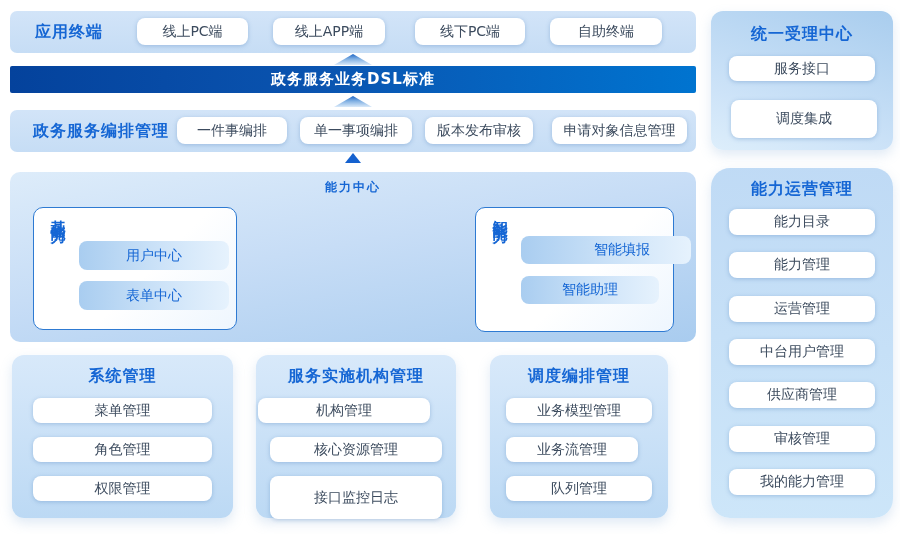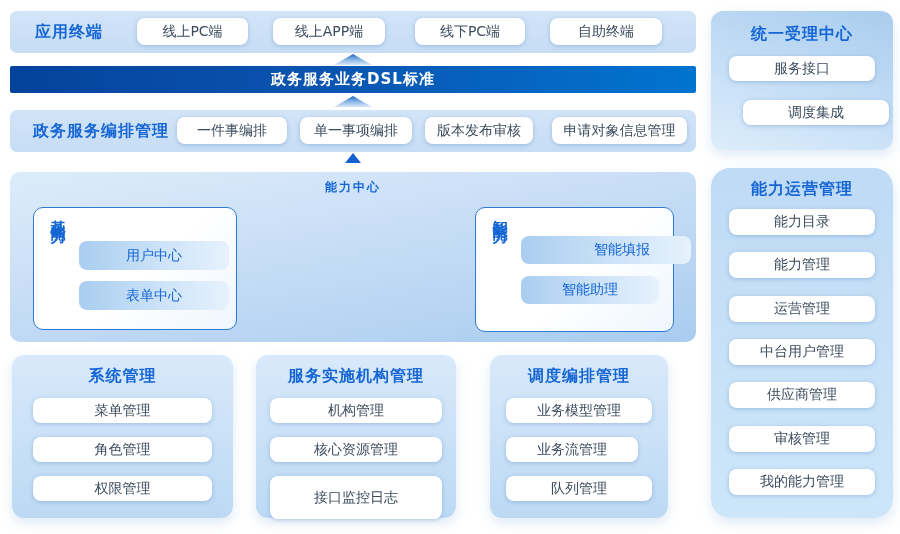--- a/index.html
+++ b/index.html
@@ -124,36 +124,36 @@
 
   <div class="panel" style="left:12px;top:355px;width:221px;height:163px;">
     <div class="panel-title">系统管理</div>
     <div class="chip" style="left:21px;top:43px;width:179px;height:25px;">菜单管理</div>
     <div class="chip" style="left:21px;top:82px;width:179px;height:25px;">角色管理</div>
     <div class="chip" style="left:21px;top:121px;width:179px;height:25px;">权限管理</div>
   </div>
 
   <div class="panel" style="left:256px;top:355px;width:200px;height:163px;">
     <div class="panel-title">服务实施机构管理</div>
-    <div class="chip" style="left:14px;top:43px;width:172px;height:25px;">机构管理</div>
+    <div class="chip" style="left:2px;top:43px;width:172px;height:25px;">机构管理</div>
     <div class="chip" style="left:14px;top:82px;width:172px;height:25px;">核心资源管理</div>
     <div class="chip" style="left:14px;top:121px;width:172px;height:43px;">接口监控日志</div>
   </div>
 
   <div class="panel" style="left:490px;top:355px;width:178px;height:163px;">
     <div class="panel-title">调度编排管理</div>
     <div class="chip" style="left:16px;top:43px;width:146px;height:25px;">业务模型管理</div>
     <div class="chip" style="left:16px;top:82px;width:132px;height:25px;">业务流管理</div>
     <div class="chip" style="left:16px;top:121px;width:146px;height:25px;">队列管理</div>
   </div>
 
   <div class="panel rp1" style="left:711px;top:11px;width:182px;height:139px;">
     <div class="panel-title" style="top:13px;">统一受理中心</div>
     <div class="chip" style="left:18px;top:45px;width:146px;height:25px;">服务接口</div>
-    <div class="chip" style="left:32px;top:89px;width:146px;height:25px;">调度集成</div>
+    <div class="chip" style="left:20px;top:89px;width:146px;height:38px;">调度集成</div>
   </div>
 
   <div class="panel rp2" style="left:711px;top:168px;width:182px;height:350px;border-radius:19px;">
     <div class="panel-title">能力运营管理</div>
     <div class="chip" style="left:18px;top:41px;width:146px;height:26px;">能力目录</div>
     <div class="chip" style="left:18px;top:84px;width:146px;height:26px;">能力管理</div>
     <div class="chip" style="left:18px;top:128px;width:146px;height:26px;">运营管理</div>
     <div class="chip" style="left:18px;top:171px;width:146px;height:26px;">中台用户管理</div>
     <div class="chip" style="left:18px;top:214px;width:146px;height:26px;">供应商管理</div>
     <div class="chip" style="left:18px;top:258px;width:146px;height:26px;">审核管理</div>

